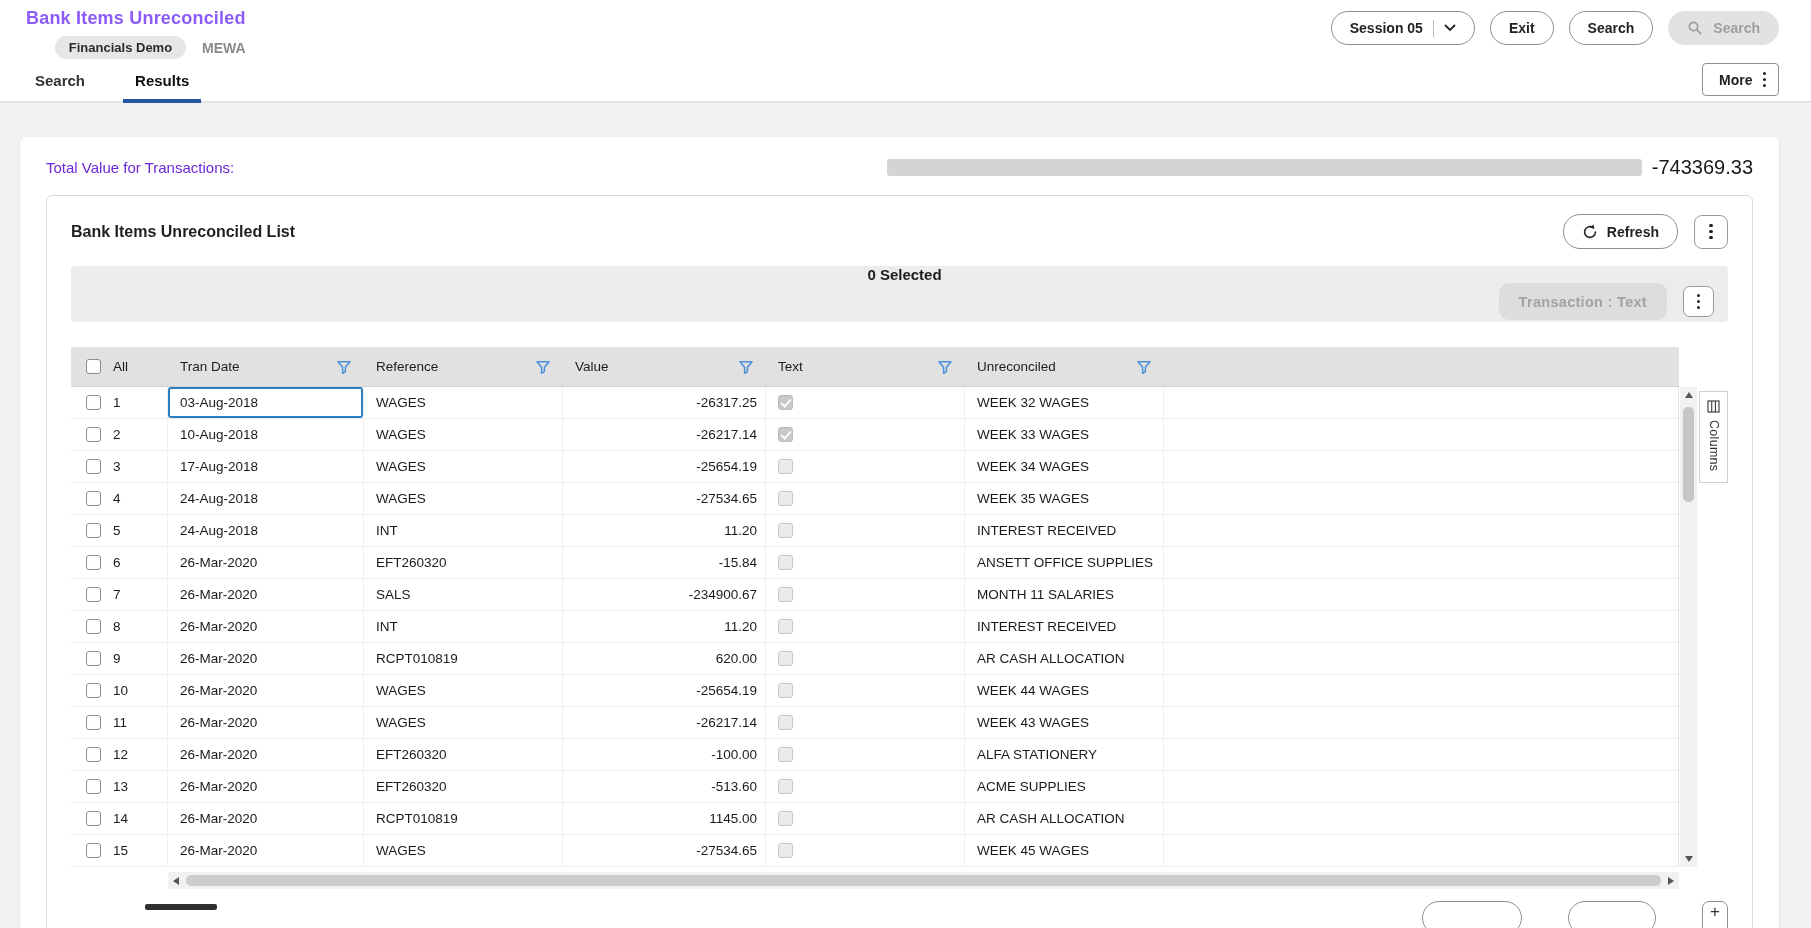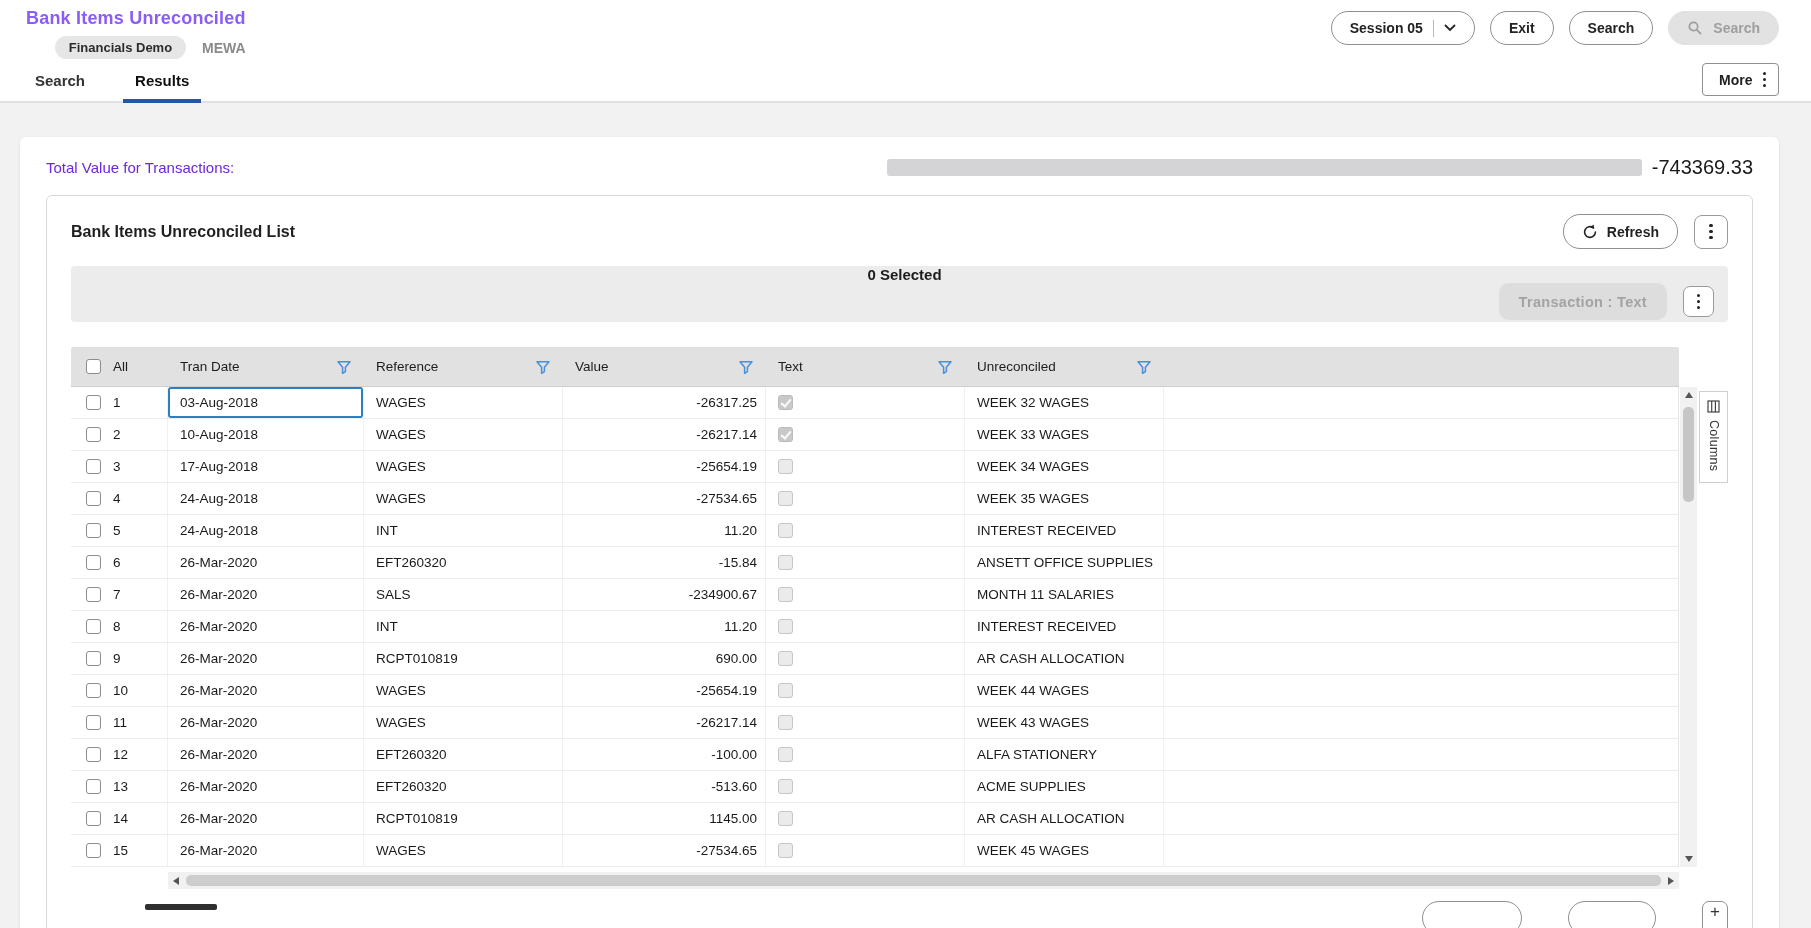--- a/index.html
+++ b/index.html
@@ -363,21 +363,21 @@
                   <div class="cell c-desc">INTEREST RECEIVED</div>
                   <div class="cell c-empty"></div>
                 </div>
                 <div class="grow">
                   <div class="cell c-num">
                     <span class="cb"></span>
                     <span class="rnum">9</span>
                   </div>
                   <div class="cell c-date">26-Mar-2020</div>
                   <div class="cell c-ref">RCPT010819</div>
-                  <div class="cell c-value">690.00</div>
+                  <div class="cell c-value">620.00</div>
                   <div class="cell c-text">
                     <span class="cb dis"></span>
                   </div>
                   <div class="cell c-desc">AR CASH ALLOCATION</div>
                   <div class="cell c-empty"></div>
                 </div>
                 <div class="grow">
                   <div class="cell c-num">
                     <span class="cb"></span>
                     <span class="rnum">10</span>

